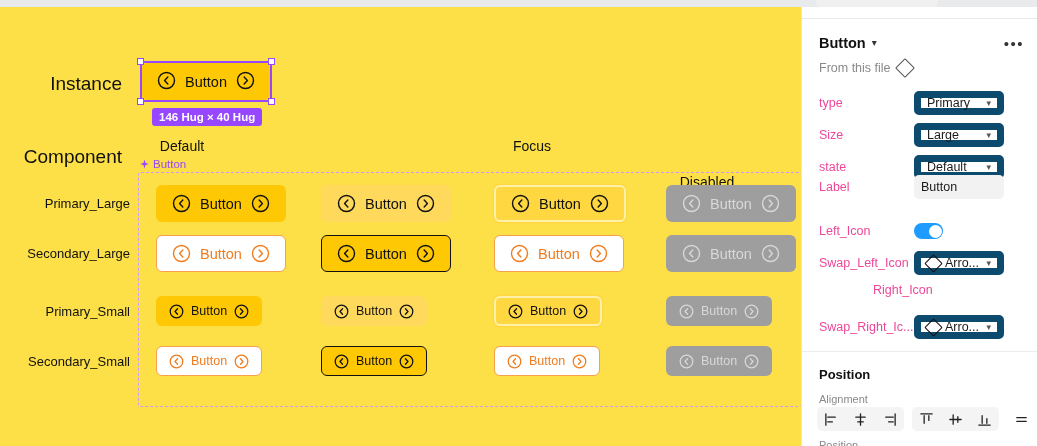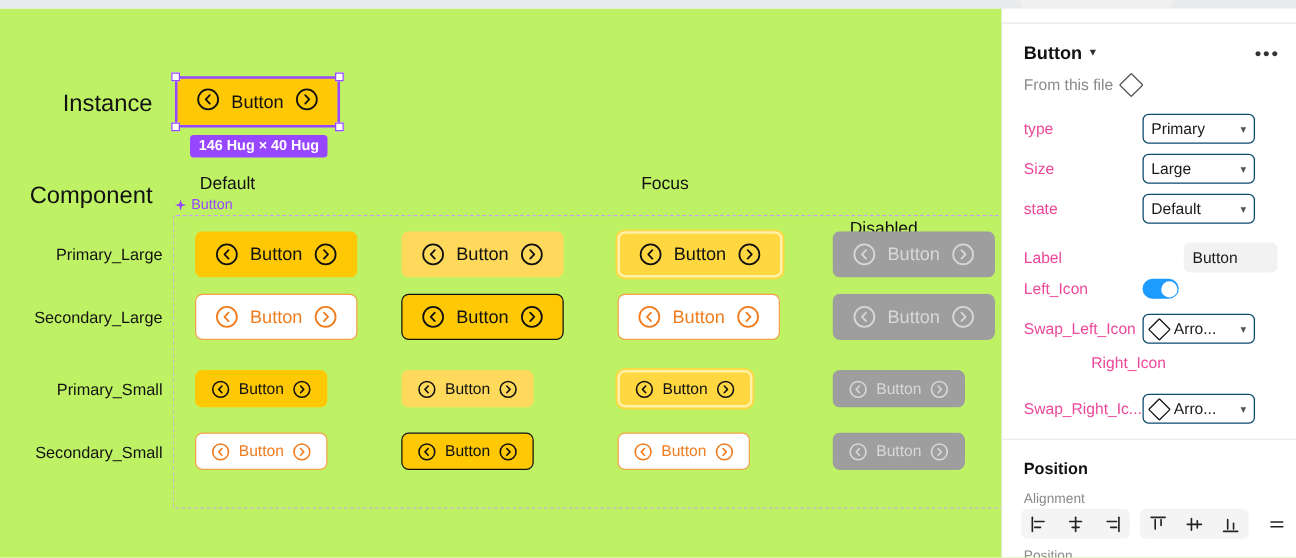--- a/index.html
+++ b/index.html
@@ -7,21 +7,21 @@
     width:1037px;height:446px;
     background:#ffffff;
     font-family:"Liberation Sans","DejaVu Sans",sans-serif;
     overflow:hidden;
     position:relative;
   }
   
   #top-strip{position:absolute;left:0;top:0;width:1037px;height:7px;background:#e9eaeb;}
   #top-pill{position:absolute;left:816px;top:-14px;width:122px;height:22px;background:#f0f0f0;border-radius:7px;}
   
-  #canvas{position:absolute;left:0;top:7px;width:801px;height:439px;background:#bef264;overflow:hidden;}
+  #canvas{position:absolute;left:0;top:7px;width:801px;height:439px;background:#fde047;overflow:hidden;}
   #panel-divider{position:absolute;left:801px;top:7px;width:1px;height:439px;background:#e6e6e6;}
 
   .row-label{position:absolute;text-align:right;color:#111;white-space:nowrap;}
   #lbl-instance{left:0;top:66px;width:122px;font-size:19px;}
   #lbl-component{left:0;top:139px;width:122px;font-size:19px;}
 
   
   #instance-wrap{position:absolute;left:142px;top:56px;}
   #instance-btn{
     position:relative;width:128px;height:37px;background:#FFC805;border-radius:5px;
@@ -70,21 +70,21 @@
   #insp-title{font-size:14.5px;font-weight:bold;color:#111;}
   .chev{display:inline-block;margin-left:6px;color:#333;font-size:10px;line-height:1;}
   #dots{margin-left:auto;color:#333;font-size:15px;letter-spacing:1.5px;line-height:1;}
   #from-file-row{position:absolute;left:17px;top:54px;display:flex;align-items:center;gap:7px;}
   #from-file{font-size:12.5px;color:#8a8a8a;}
   .diamond-outline{display:inline-block;width:12px;height:12px;border:1.3px solid #555;transform:rotate(45deg);border-radius:1px;}
 
   .prop-row{position:absolute;left:17px;width:203px;height:24px;display:flex;align-items:center;}
   .prop-label{font-size:12.5px;color:#ec4899;width:95px;flex:0 0 95px;overflow:hidden;text-overflow:ellipsis;white-space:nowrap;}
   .ctrl-select{
-    width:90px;height:24px;border:1px solid #0c4a6e;border-radius:5px;background:#fff;
+    width:90px;height:24px;border:7px solid #0c4a6e;border-radius:5px;background:#fff;
     display:flex;align-items:center;padding:0 6px;box-sizing:border-box;font-size:12.5px;color:#1a1a1a;
   }
   .ctrl-select .sv{overflow:hidden;text-overflow:ellipsis;white-space:nowrap;}
   .ctrl-select .sc{margin-left:auto;font-size:9px;color:#555;}
   .ctrl-value{
     width:90px;height:24px;border-radius:5px;background:#f2f2f2;
     display:flex;align-items:center;padding:0 7px;box-sizing:border-box;font-size:12.5px;color:#1a1a1a;
   }
   .toggle{width:29px;height:16px;border-radius:9px;background:#1E9BFF;position:relative;}
   .toggle .knob{position:absolute;right:1.5px;top:1.5px;width:13px;height:13px;border-radius:50%;background:#fff;}
@@ -426,21 +426,21 @@
   </div>
 
   <div class="prop-row" style="top:148px;">
     <span class="prop-label">state</span>
     <div class="ctrl-select">
       <span class="sv">Default</span>
       <span class="sc">▾</span>
     </div>
   </div>
 
-  <div class="prop-row" style="top:187px;gap:33px;">
+  <div class="prop-row" style="top:168px;">
     <span class="prop-label">Label</span>
     <div class="ctrl-value">
       <span>Button</span>
     </div>
   </div>
 
   <div class="prop-row" style="top:212px;">
     <span class="prop-label">Left_Icon</span>
     <div class="toggle">
         <div class="knob"></div>

